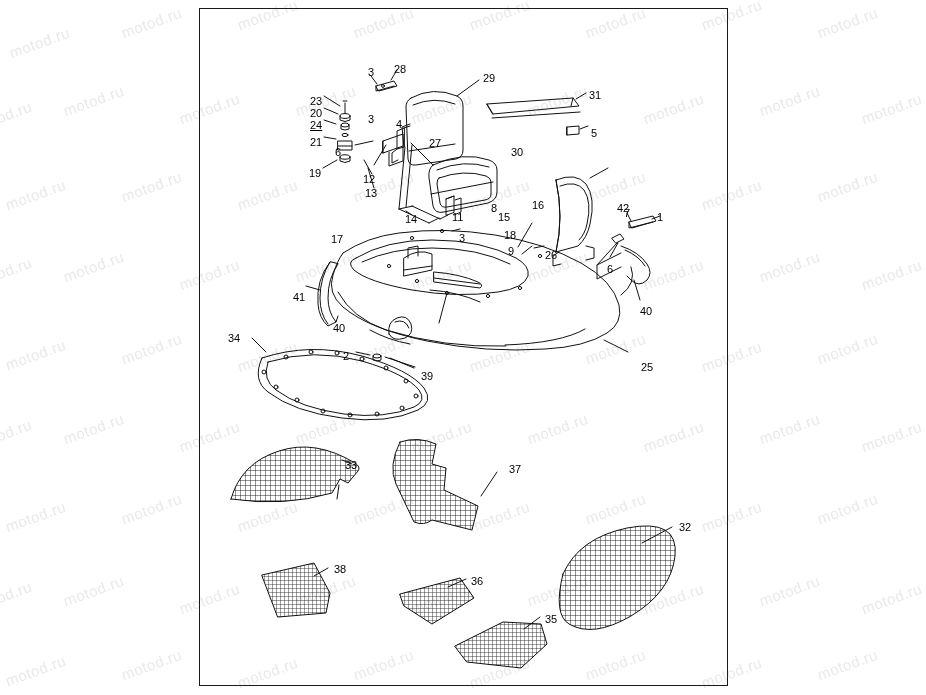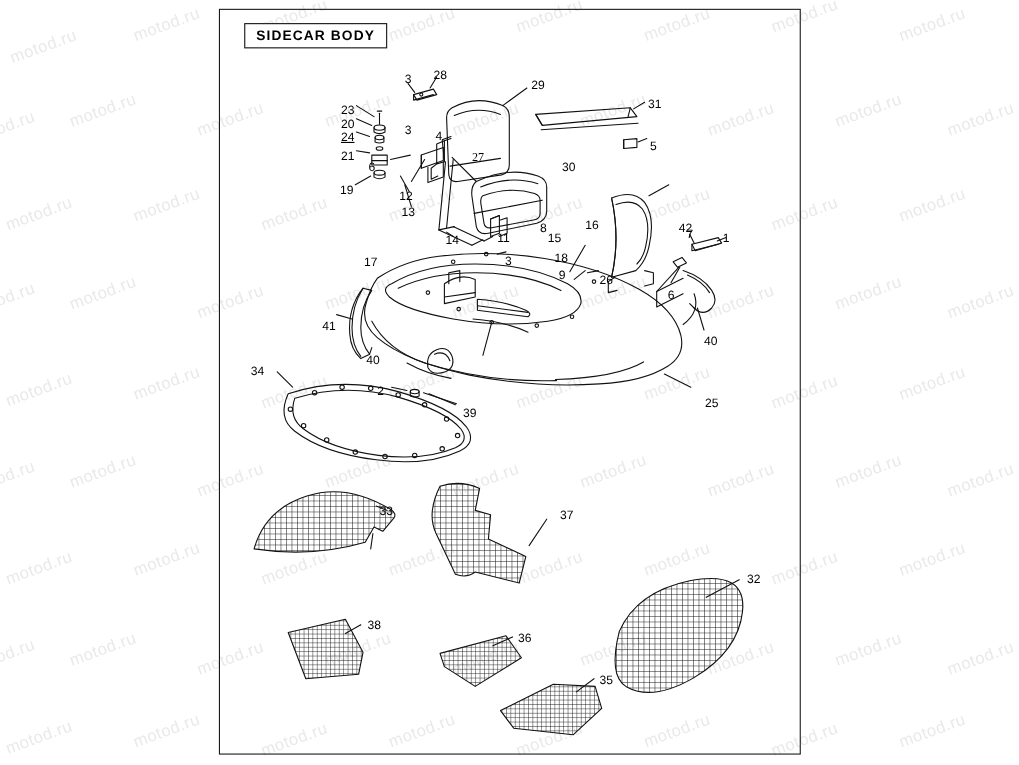--- a/index.html
+++ b/index.html
@@ -359,36 +359,35 @@
       <path d="M466 579 l-18 8"></path>
 
       <path d="M455 646 l48 -24 l38 2 l6 20 l-26 24 l-54 -6 z" fill="url(#meshFine)"></path>
       <path d="M540 617 l-16 12"></path>
 
     </g>
   </svg>
 
   <div id="plate"></div>
 
-  <div id="title-box">SIDECAR  BODY</div>
 
   <div id="callouts">
       <div class="cal" style="left: 368px; top: 66px;">3</div>
       <div class="cal" style="left: 394px; top: 63px;">28</div>
       <div class="cal" style="left: 483px; top: 72px;">29</div>
       <div class="cal" style="left: 589px; top: 89px;">31</div>
       <div class="cal" style="left: 310px; top: 95px;">23</div>
       <div class="cal" style="left: 310px; top: 107px;">20</div>
       <div class="cal" style="left: 310px; top: 119px; text-decoration: underline;">24</div>
       <div class="cal" style="left: 310px; top: 136px;">21</div>
       <div class="cal" style="left: 368px; top: 113px;">3</div>
       <div class="cal" style="left: 396px; top: 118px;">4</div>
       <div class="cal" style="left: 591px; top: 127px;">5</div>
       <div class="cal" style="left: 335px; top: 146px;">6</div>
-      <div class="cal" style="left: 429px; top: 137px; font-family: Liberation Serif, serif;">27</div>
+      <div class="cal" style="left: 429px; top: 137px;">27</div>
       <div class="cal" style="left: 511px; top: 146px;">30</div>
       <div class="cal" style="left: 309px; top: 167px;">19</div>
       <div class="cal" style="left: 363px; top: 173px;">12</div>
       <div class="cal" style="left: 365px; top: 187px;">13</div>
       <div class="cal" style="left: 617px; top: 171px; margin-top: 31px;">42</div>
       <div class="cal" style="left: 532px; top: 199px;">16</div>
       <div class="cal" style="left: 405px; top: 213px;">14</div>
       <div class="cal" style="left: 452px; top: 211px;">11</div>
       <div class="cal" style="left: 491px; top: 202px;">8</div>
       <div class="cal" style="left: 498px; top: 211px;">15</div>

